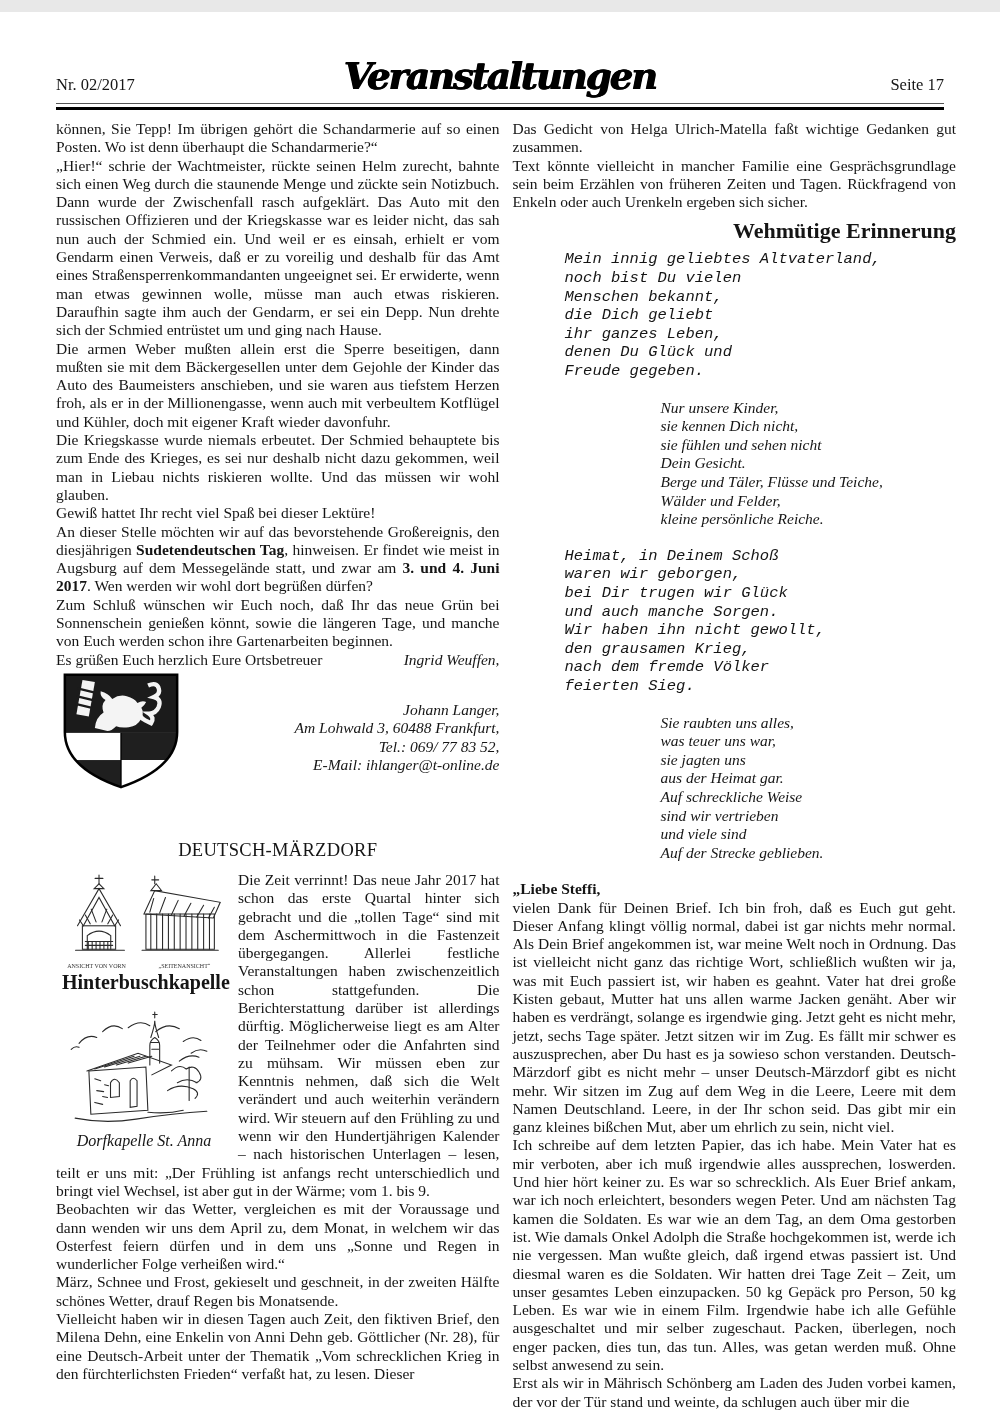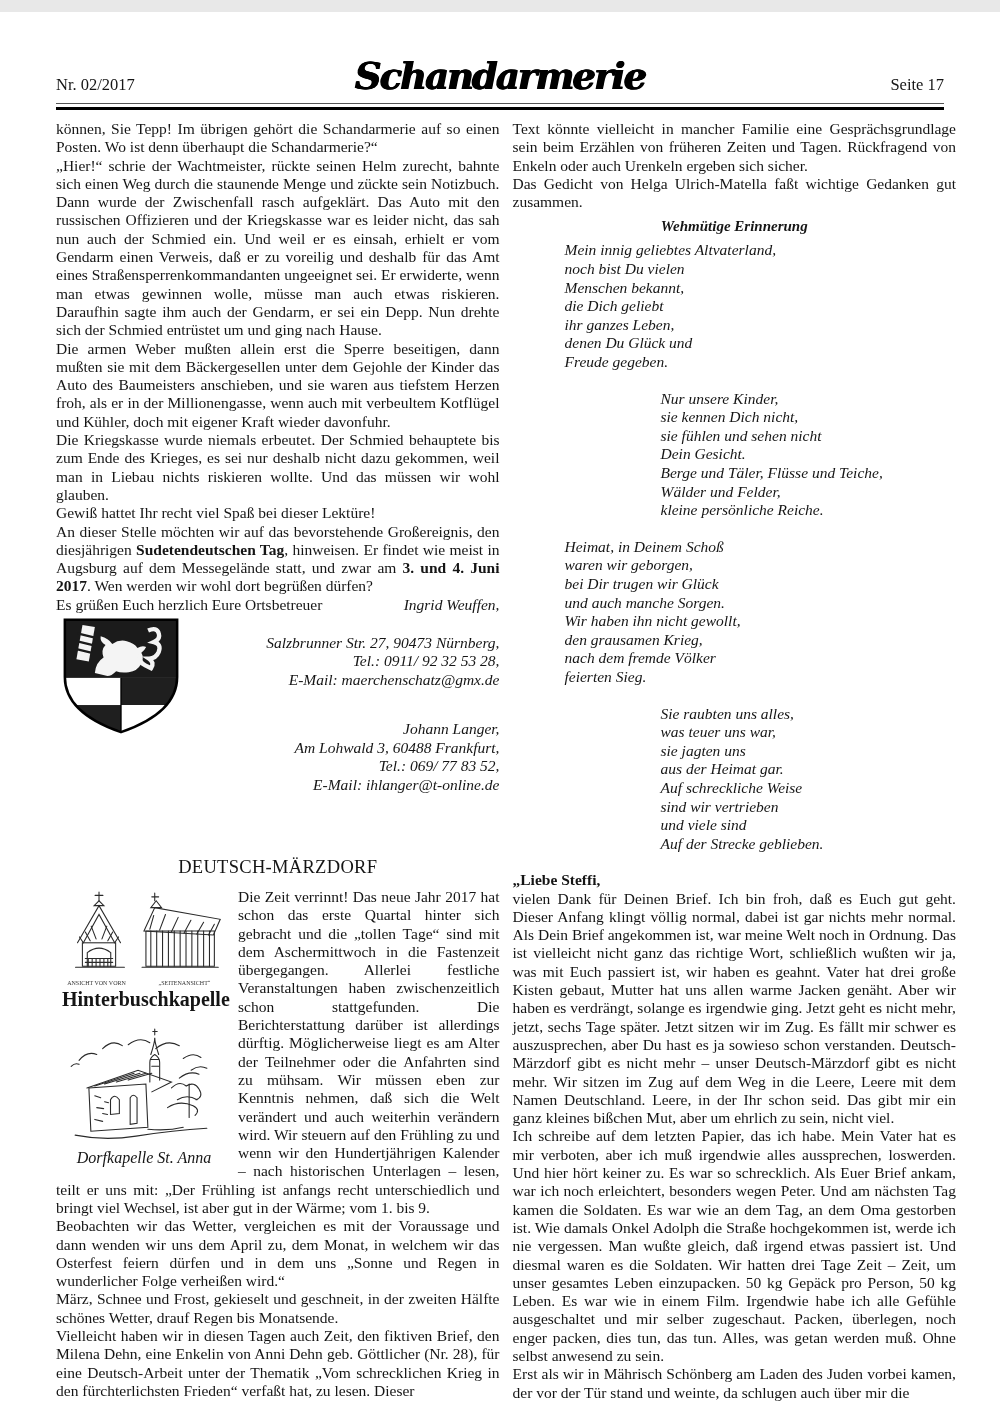--- a/index.html
+++ b/index.html
@@ -40,52 +40,53 @@
   .dm-heading { text-align:center; font-weight:normal; font-size:18.5px;
                 letter-spacing:0.3px; margin:44px 0 10px 0; }
   .dm-figs { float:left; width:176px; margin:2px 6px 4px 0; }
   .fig-caption-bold { font-weight:bold; font-size:20px; margin:2px 0 0 6px; }
   .fig-mini-row { display:flex; font-size:6px; color:#333; margin-top:-2px; }
   .fig-mini-row span:first-child { width:46%; text-align:center; }
   .fig-mini-row span:last-child { width:54%; text-align:center; }
   .fig-caption-italic { font-style:italic; font-size:16px; text-align:center; margin-top:2px; }
   .dk-wrap { margin-top:16px; }
   
-  .poem-title { text-align:center; font-weight:bold; font-style:italic;
-                font-size:15px; margin:7px 0 6px 0; }
+  .poem-title { text-align:right; font-weight:bold; 
+                font-size:22px; margin:7px 0 6px 0; }
   .stanza { font-style:italic; font-size:15.5px; line-height:18.6px;
             white-space:pre-line; margin-bottom:18px; }
-  .stanza.near { margin-left:52px; }
+  .stanza.near { margin-left:52px;font-family:Liberation Mono, monospace; }
   .stanza.far  { margin-left:148px; }
   .salutation { font-weight:bold; font-size:15.5px; line-height:18.3px; margin-top:12px; }
   svg .ink { stroke:#2a2a2a; fill:none; stroke-width:1.1; stroke-linecap:round; }
 </style>
 </head>
 <body>
 
 <div class="page">
 
   <div class="header">
     <div class="side">Nr. 02/2017</div>
-    <div class="masthead">Schandarmerie</div>
+    <div class="masthead">Veranstaltungen</div>
     <div class="side right">Seite 17</div>
   </div>
   <div class="rule"></div>
 
   <div class="columns">
 
     <div class="col">
       <p class="body">können, Sie Tepp! Im übrigen gehört die Schandarmerie auf so einen Posten. Wo ist denn überhaupt die Schandarmerie?“</p>
       <p class="body">„Hier!“ schrie der Wachtmeister, rückte seinen Helm zurecht, bahnte sich einen Weg durch die staunende Menge und zückte sein Notizbuch. Dann wurde der Zwischenfall rasch aufgeklärt. Das Auto mit den russischen Offizieren und der Kriegskasse war es leider nicht, das sah nun auch der Schmied ein. Und weil er es einsah, erhielt er vom Gendarm einen Verweis, daß er zu voreilig und deshalb für das Amt eines Straßensperrenkommandanten ungeeignet sei. Er erwiderte, wenn man etwas gewinnen wolle, müsse man auch etwas riskieren. Daraufhin sagte ihm auch der Gendarm, er sei ein Depp. Nun drehte sich der Schmied entrüstet um und ging nach Hause.</p>
       <p class="body">Die armen Weber mußten allein erst die Sperre beseitigen, dann mußten sie mit dem Bäckergesellen unter dem Gejohle der Kinder das Auto des Baumeisters anschieben, und sie waren aus tiefstem Herzen froh, als er in der Millionengasse, wenn auch mit verbeultem Kotflügel und Kühler, doch mit eigener Kraft wieder davonfuhr.</p>
       <p class="body">Die Kriegskasse wurde niemals erbeutet. Der Schmied behauptete bis zum Ende des Krieges, es sei nur deshalb nicht dazu gekommen, weil man in Liebau nichts riskieren wollte. Und das müssen wir wohl glauben.</p>
       <p class="body">Gewiß hattet Ihr recht viel Spaß bei dieser Lektüre!</p>
 
       <p class="body gap-top"><span>An dieser Stelle möchten wir auf das bevorstehende Großereignis, den diesjährigen </span><span class="b">Sudetendeutschen Tag</span><span>, hinweisen. Er findet wie meist in Augsburg auf dem Messegelände statt, und zwar am </span><span class="b">3. und 4. Juni 2017</span><span>. Wen werden wir wohl dort begrüßen dürfen?</span></p>
 
+      <p class="body gap-top">Zum Schluß wünschen wir Euch noch, daß Ihr das neue Grün bei Sonnenschein genießen könnt, sowie die längeren Tage, und manche von Euch werden schon ihre Gartenarbeiten beginnen.</p>
 
       <div class="greet-row">
         <span>Es grüßen Euch herzlich Eure Ortsbetreuer</span>
         <span class="name">Ingrid Weuffen,</span>
       </div>
 
       <div class="contact-row">
         <div class="arms">
           <svg width="130" height="122" viewBox="0 0 130 126">
             <defs>
@@ -102,23 +103,20 @@
               <rect x="22" y="11" width="13" height="36" fill="#f4f4f4" transform="rotate(10 28 29)"></rect>
               <path d="M20,19 l17,4 M19,27 l17,4 M18,35 l17,4" stroke="#1b1b1b" stroke-width="2.4"></path>
               <path d="M38,60 q1,-11 9,-16 q-3,-8 2,-13 q-6,-3 -5,-9 q8,2 12,8 q7,-5 15,-3 q8,2 11,7 q5,-3 9,-1 q-2,4 -5,6 q3,5 0,11 q-4,8 -13,9 q-8,1 -13,-1 q-5,5 -9,5 z" fill="#f4f4f4"></path>
               <path d="M93,16 q9,-4 11,3 q2,6 -5,9 q8,2 5,10 q-3,7 -10,7 q6,4 2,10 l-6,-3 q-8,-4 -5,-11" fill="none" stroke="#f4f4f4" stroke-width="4.5"></path>
             </g>
             <path d="M7,5 H123 V64 Q123,101 65,121 Q7,101 7,64 Z" fill="none" stroke="#000" stroke-width="2.6"></path>
             <line x1="65" y1="65" x2="65" y2="121" stroke="#000" stroke-width="1.4"></line>
           </svg>
         </div>
         <div class="addresses">
-          <div>Salzbrunner Str. 27, 90473 Nürnberg,
-Tel.: 0911/ 92 32 53 28,
-E-Mail: maerchenschatz@gmx.de</div>
           <div class="grp2">Johann Langer,
 Am Lohwald 3, 60488 Frankfurt,
 Tel.: 069/ 77 83 52,
 E-Mail: ihlanger@t-online.de</div>
         </div>
       </div>
 
       <div class="dm-heading">DEUTSCH-MÄRZDORF</div>
 
       <div class="dm-body">
@@ -181,22 +179,22 @@
           </div>
         </div>
         <p class="body">Die Zeit verrinnt! Das neue Jahr 2017 hat schon das erste Quartal hinter sich gebracht und die „tollen Tage“ sind mit dem Aschermittwoch in die Fastenzeit übergegangen. Allerlei festliche Veranstaltungen haben zwischenzeitlich schon stattgefunden. Die Berichterstattung darüber ist allerdings dürftig. Möglicherweise liegt es am Alter der Teilnehmer oder die Anfahrten sind zu mühsam. Wir müssen eben zur Kenntnis nehmen, daß sich die Welt verändert und auch weiterhin verändern wird. Wir steuern auf den Frühling zu und wenn wir den Hundertjährigen Kalender – nach historischen Unterlagen – lesen, teilt er uns mit: „Der Frühling ist anfangs recht unterschiedlich und bringt viel Wechsel, ist aber gut in der Wärme; vom 1. bis 9.</p>
         <p class="body">Beobachten wir das Wetter, vergleichen es mit der Voraussage und dann wenden wir uns dem April zu, dem Monat, in welchem wir das Osterfest feiern dürfen und in dem uns „Sonne und Regen in wunderlicher Folge verheißen wird.“</p>
         <p class="body">März, Schnee und Frost, gekieselt und geschneit, in der zweiten Hälfte schönes Wetter, drauf Regen bis Monatsende.</p>
         <p class="body">Vielleicht haben wir in diesen Tagen auch Zeit, den fiktiven Brief, den Milena Dehn, eine Enkelin von Anni Dehn geb. Göttlicher (Nr. 28), für eine Deutsch-Arbeit unter der Thematik „Vom schrecklichen Krieg in den fürchterlichsten Frieden“ verfaßt hat, zu lesen. Dieser</p>
       </div>
     </div>
 
     <div class="col">
+      <p class="body gap-top">Das Gedicht von Helga Ulrich-Matella faßt wichtige Gedanken gut zusammen.</p>
       <p class="body">Text könnte vielleicht in mancher Familie eine Gesprächsgrundlage sein beim Erzählen von früheren Zeiten und Tagen. Rückfragend von Enkeln oder auch Urenkeln ergeben sich sicher.</p>
-      <p class="body gap-top">Das Gedicht von Helga Ulrich-Matella faßt wichtige Gedanken gut zusammen.</p>
 
       <div class="poem-title">Wehmütige Erinnerung</div>
 
       <div class="stanza near">Mein innig geliebtes Altvaterland,
 noch bist Du vielen
 Menschen bekannt,
 die Dich geliebt
 ihr ganzes Leben,
 denen Du Glück und
 Freude gegeben.</div>

